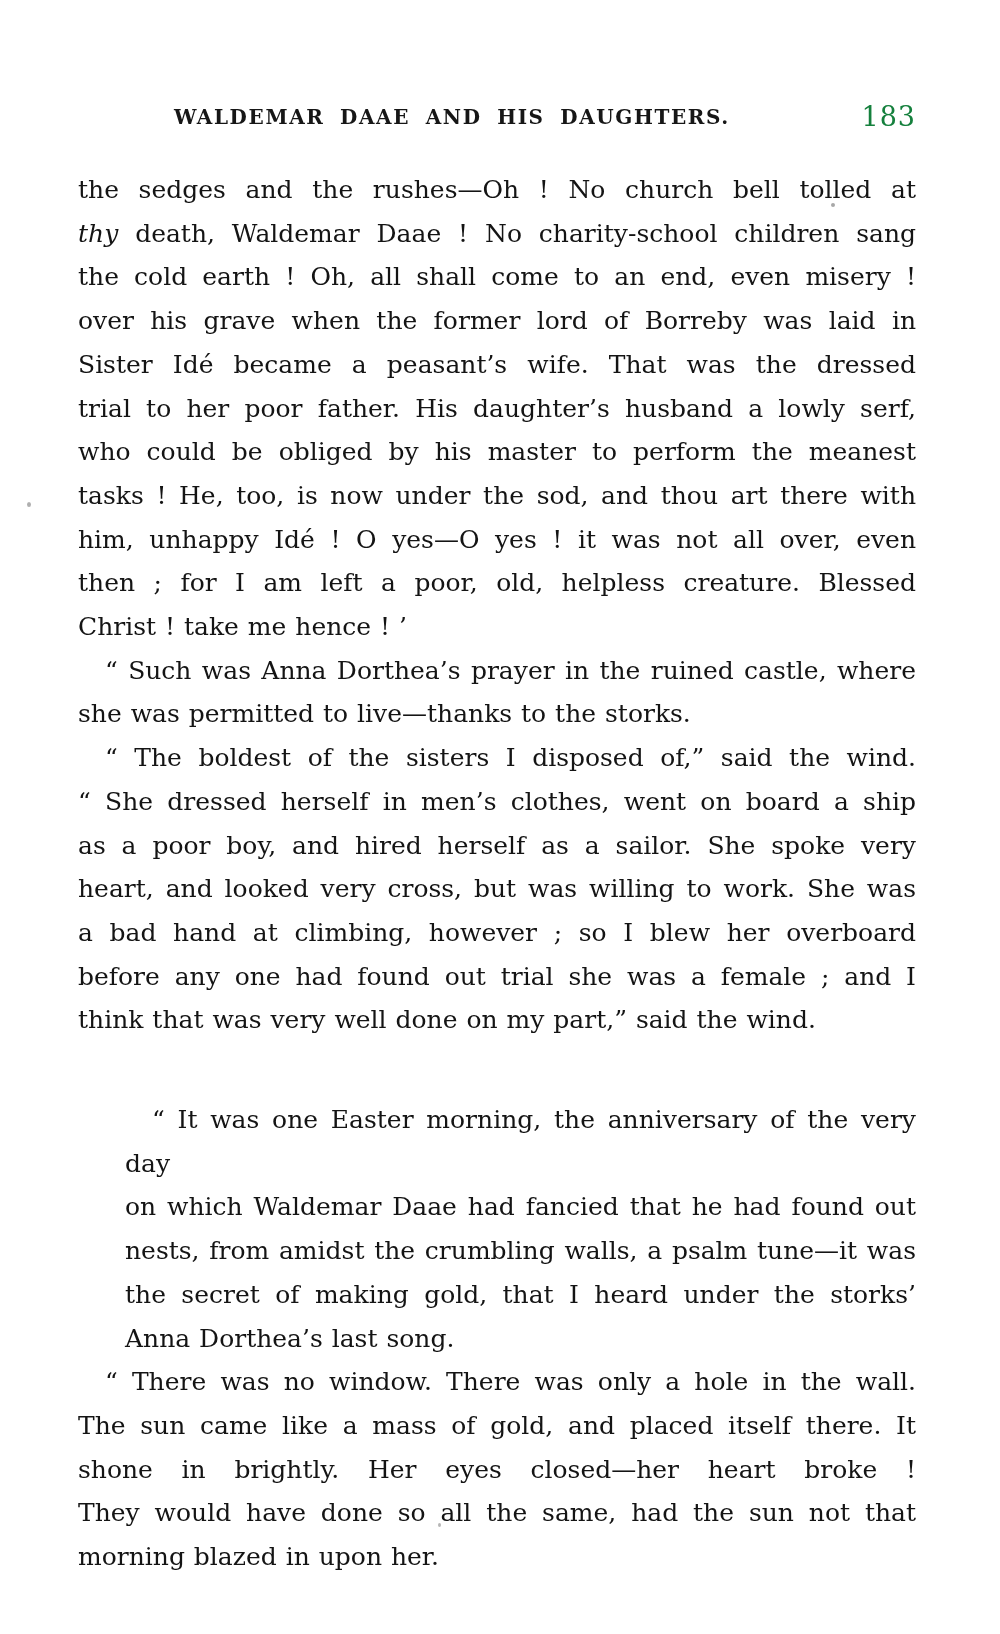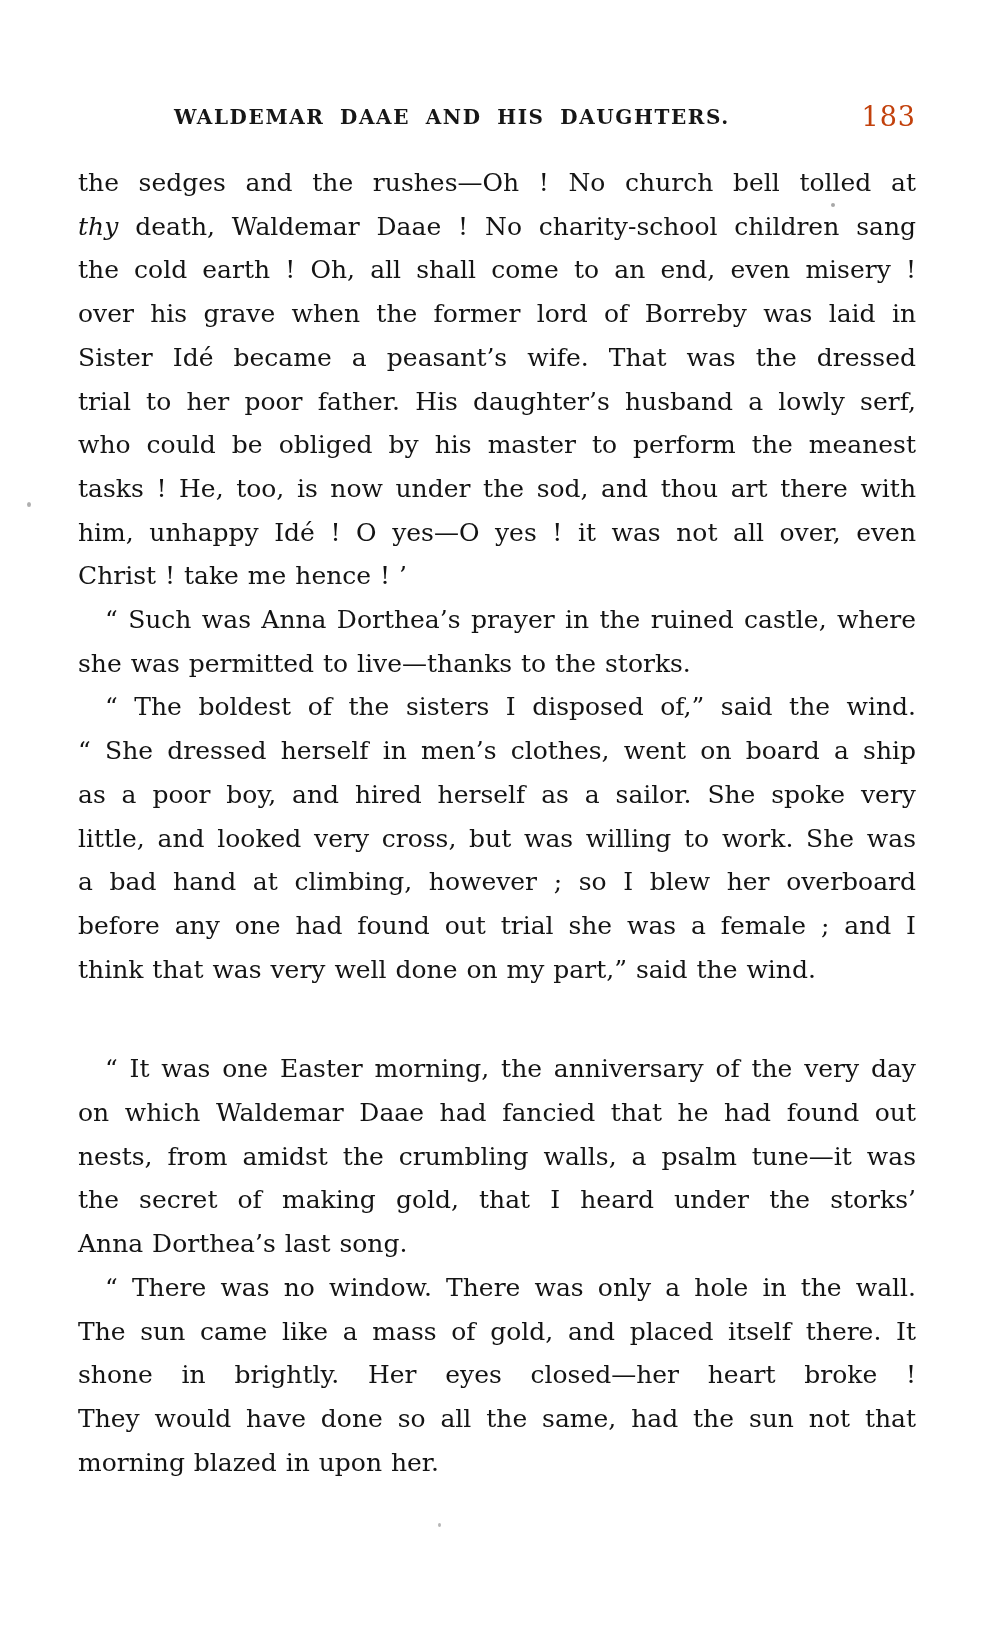--- a/index.html
+++ b/index.html
@@ -29,29 +29,29 @@
     letter-spacing: 1.6px;
     word-spacing: 7px;
     color: #161616;
     transform: scaleY(1.05);
   }
   .folio {
     position: absolute;
     right: 0; top: 0;
     font-size: 27px;
     letter-spacing: 1px;
-    color: #c2410c;
+    color: #15803d;
   }
   
   .page-body {
     position: absolute;
-    top: 161px; left: 78px; width: 838px;
+    top: 168px; left: 78px; width: 838px;
   }
   .para { margin: 0; padding: 0; }
-  .para.section-gap { margin-top: 56px; }
+  .para.section-gap { margin-top: 56px; margin-left: 47px; }
   .line {
     line-height: 43.7px;
     font-size: 25px;
     color: #141414;
     text-align: justify;
     text-align-last: justify;
     word-spacing: 1px;
   }
   .line.last {
     text-align: right;
@@ -83,31 +83,32 @@
       <div class="para">
         <div class="line first">the sedges and the rushes—Oh !   No church bell tolled at</div>
         <div class="line"><i>thy</i> death, Waldemar Daae !   No charity-school children sang</div>
         <div class="line">the cold earth !   Oh, all shall come to an end, even misery !</div>
         <div class="line">over his grave when the former lord of Borreby was laid in</div>
         <div class="line">Sister Idé became a peasant’s wife.   That was the dressed</div>
         <div class="line">trial to her poor father.   His daughter’s husband a lowly serf,</div>
         <div class="line">who could be obliged by his master to perform the meanest</div>
         <div class="line">tasks !   He, too, is now under the sod, and thou art there with</div>
         <div class="line">him, unhappy Idé !   O yes—O yes ! it was not all over, even</div>
+        <div class="line">then ; for I am left a poor, old, helpless creature.   Blessed</div>
         <div class="line last">Christ !  take me hence ! ’</div>
       </div>
       <div class="para indent">
         <div class="line first">“ Such was Anna Dorthea’s prayer in the ruined castle, where</div>
         <div class="line last">she was permitted to live—thanks to the storks.</div>
       </div>
       <div class="para indent">
         <div class="line first">“ The boldest of the sisters I disposed of,” said the wind.</div>
         <div class="line">“ She dressed herself in men’s clothes, went on board a ship</div>
         <div class="line">as a poor boy, and hired herself as a sailor.   She spoke very</div>
-        <div class="line">little, and looked very cross, but was willing to work.  She was</div>
+        <div class="line">heart, and looked very cross, but was willing to work.  She was</div>
         <div class="line">a bad hand at climbing, however ; so I blew her overboard</div>
         <div class="line">before any one had found out trial she was a female ; and I</div>
         <div class="line last">think that was very well done on my part,” said the wind.</div>
       </div>
       <div class="para indent section-gap">
         <div class="line first">“ It was one Easter morning, the anniversary of the very day</div>
         <div class="line">on which Waldemar Daae had fancied that he had found out</div>
         <div class="line">nests, from amidst the crumbling walls, a psalm tune—it was</div>
         <div class="line">the secret of making gold, that I heard under the storks’</div>
         <div class="line last">Anna Dorthea’s last song.</div>

